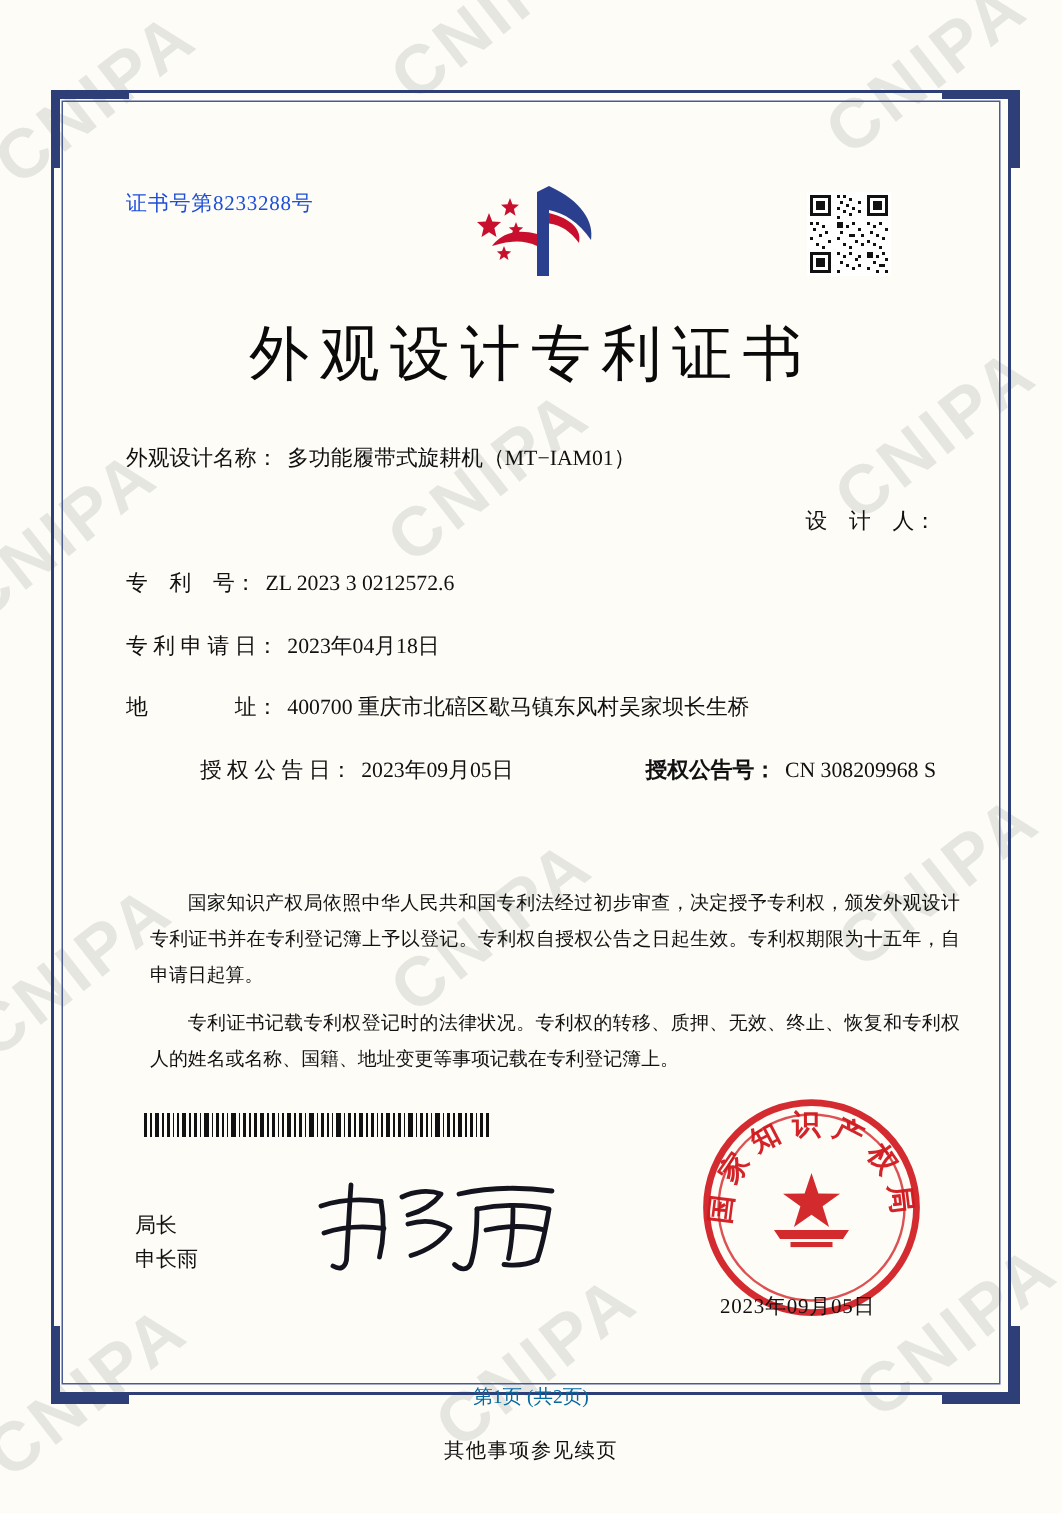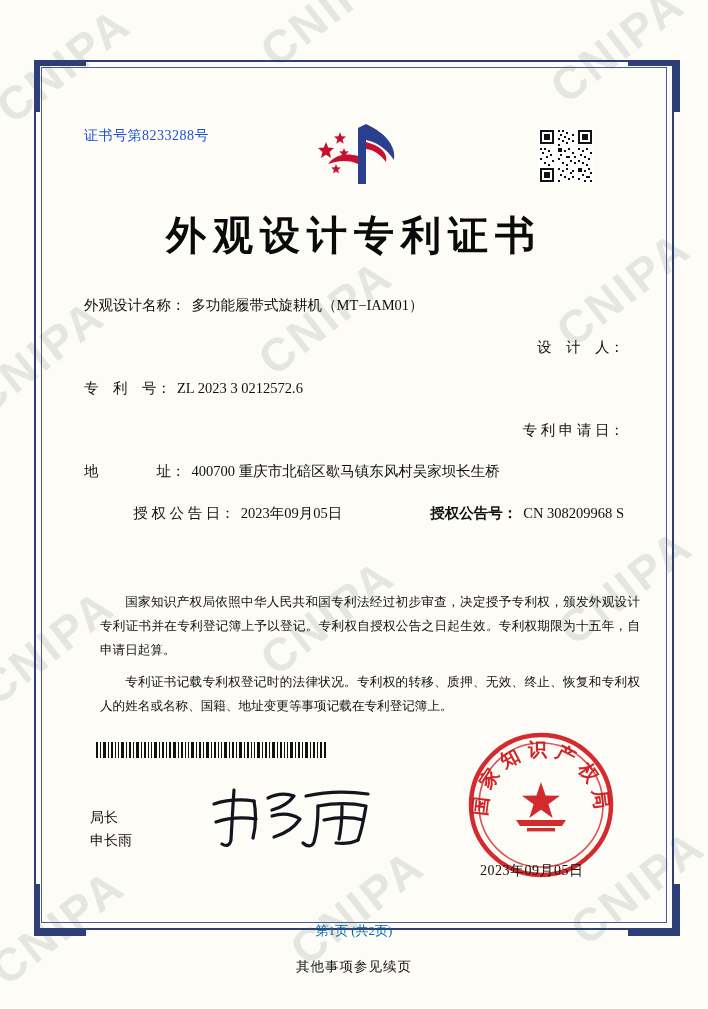--- a/index.html
+++ b/index.html
@@ -90,21 +90,21 @@
     width: 56px; height: 56px;
     background: #fff;
   }
   #qrcode svg { display: block; }
 
   #doc-title {
     position: absolute;
     left: 0; right: 0; top: 208px;
     text-align: center;
     font-size: 40px;
-    font-weight: bold;
+    font-weight: normal;
     letter-spacing: 7px;
     color: #0a0a0a;
     font-family: "Liberation Serif", "DejaVu Serif", serif;
   }
 
   
   #fields {
     position: absolute;
     left: 84px; top: 296px;
     width: 540px;
@@ -332,20 +332,21 @@
     </div>
     <div class="field-row">
       <span class="field-label">设　计　人：</span>
     </div>
     <div class="field-row">
       <span class="field-label">专　利　号：</span>
       <span class="field-value">ZL 2023 3 0212572.6</span>
     </div>
     <div class="field-row">
       <span class="field-label">专 利 申 请 日：</span>
+      <span class="field-value">2023年04月18日</span>
     </div>
     <div class="field-row">
       <span class="field-label">地　　　　址：</span>
       <span class="field-value">400700 重庆市北碚区歇马镇东风村吴家坝长生桥</span>
     </div>
     <div class="field-row dual">
       <span class="field-label">授 权 公 告 日：</span>
       <span class="field-value">2023年09月05日</span>
       <span class="label2">授权公告号：</span>
       <span class="value2">CN 308209968 S</span>

